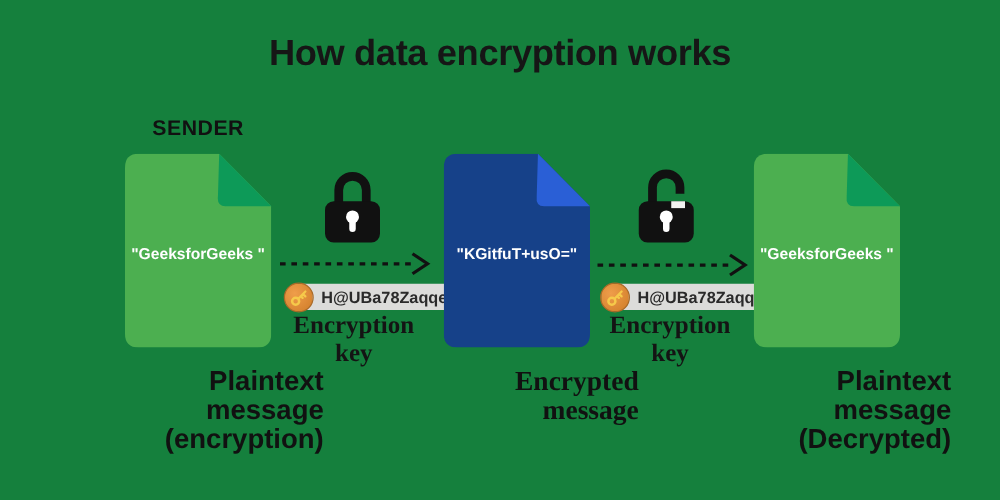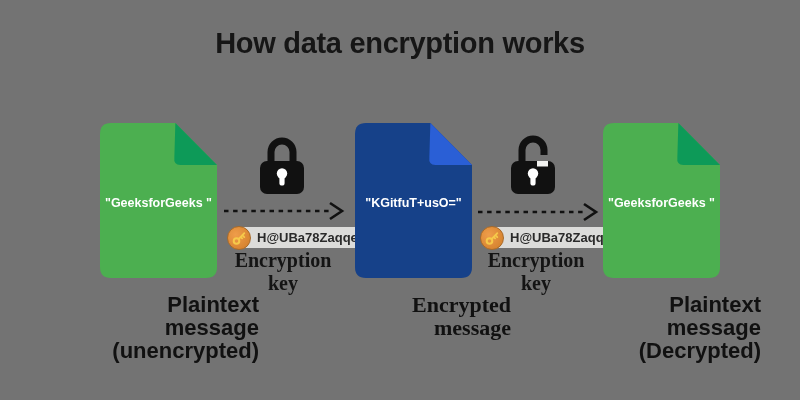--- a/index.html
+++ b/index.html
@@ -1,17 +1,17 @@
 <!DOCTYPE html>
 <html><head>
 <meta charset="utf-8">
 <style>
   html,body{margin:0;padding:0;}
   .stage{
-    position:relative;width:800px;height:400px;background:#737373;
+    position:relative;width:800px;height:400px;background:#15803d;
     font-family:"Liberation Sans",sans-serif;color:#1b1b1b;overflow:hidden;
   }
   .title{
     position:absolute;top:27px;left:0;width:100%;text-align:center;
     font-size:29px;font-weight:700;letter-spacing:-0.3px;color:#161616;
   }
   .role-label{
     position:absolute;text-align:center;font-size:17px;font-weight:700;
     letter-spacing:0.4px;color:#111;
   }
@@ -49,20 +49,21 @@
   }
   .caption span,.enc-label span{display:block;}
 </style>
 </head>
 <body>
 
 <div class="stage">
 
   <div class="title">How data encryption works</div>
 
+  <div class="role-label" style="left:100px;top:93px;width:117px;">SENDER</div>
 
   <div class="doc doc-green" style="left:100px;top:123px;">
     <svg viewBox="0 0 118 155" preserveAspectRatio="none">
       <path class="body" d="M 11 0 H 76 L 118 42 V 144 Q 118 155 107 155 H 11 Q 0 155 0 144 V 11 Q 0 0 11 0 Z"></path>
       <path class="fold" d="M 76 0 L 118 42 H 81 Q 74 42 75 34 Z"></path>
     </svg>
     <span class="doc-text">"GeeksforGeeks "</span>
   </div>
 
   <div class="lock" style="left:259px;top:135px;width:46px;height:60px;">
@@ -141,21 +142,21 @@
     <svg viewBox="0 0 118 155" preserveAspectRatio="none">
       <path class="body" d="M 11 0 H 76 L 118 42 V 144 Q 118 155 107 155 H 11 Q 0 155 0 144 V 11 Q 0 0 11 0 Z"></path>
       <path class="fold" d="M 76 0 L 118 42 H 81 Q 74 42 75 34 Z"></path>
     </svg>
     <span class="doc-text">"GeeksforGeeks "</span>
   </div>
 
   <div class="caption" style="left:59px;top:293px;">
     <span>Plaintext</span>
     <span>message</span>
-    <span>(unencrypted)</span>
+    <span>(encryption)</span>
   </div>
 
   <div class="caption" style="left:311px;top:293px;font-family:Liberation Serif, serif;">
     <span>Encrypted</span>
     <span>message</span>
   </div>
 
   <div class="caption" style="left:561px;top:293px;">
     <span>Plaintext</span>
     <span>message</span>

